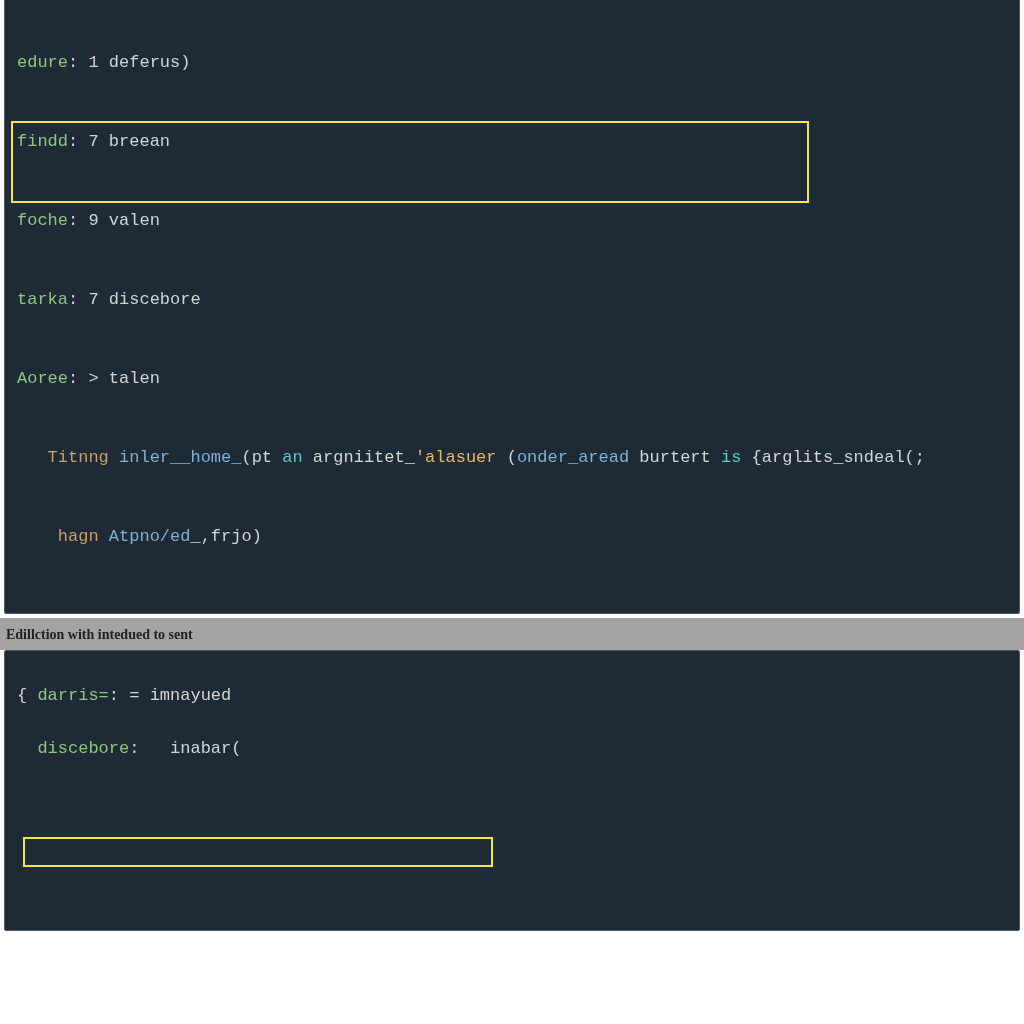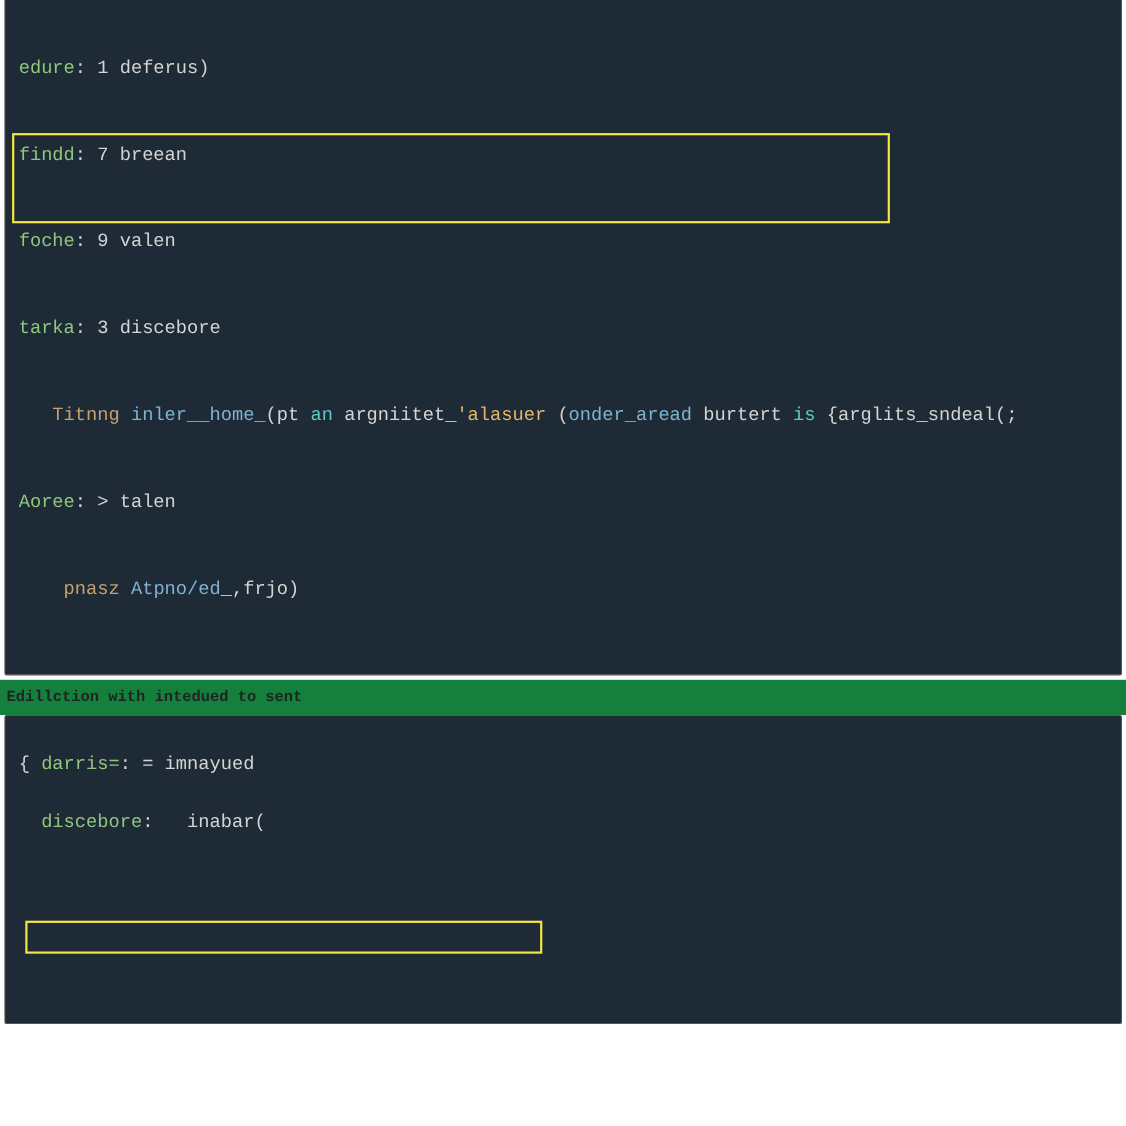--- a/index.html
+++ b/index.html
@@ -15,26 +15,26 @@
     color: #d4d4d4;
     padding: 6px 12px 10px 12px;
     margin: 0 4px 4px 4px;
     border: 1px solid #555;
     border-radius: 2px;
     white-space: pre;
     overflow: hidden;
     position: relative;
   }
   .caption {
-    font-family: Liberation Mono, monospace;
+    font-family: Liberation Serif, serif;
     font-size: 14px;
     font-weight: 600;
     color: #222;
     padding: 6px 8px 4px 6px;
-    background: #15803d;
+    background: #a3a3a3;
   }
   .hl-box {
     border: 2px solid #f5e642;
     position: absolute;
     pointer-events: none;
   }
   .kw   { color: #8fc77e; }   
   .kw2  { color: #c7a06e; }   
   .fn   { color: #7fb3d5; }
   .str  { color: #e6b96a; }
@@ -43,24 +43,24 @@
   .cyan { color: #5ec9c9; }
   .line { display: block; }
 </style>
 </head>
 <body>
 
 <div class="code-block" style="margin-top:-10px;">
   <span class="line"><span class="kw">edure</span><span class="punc">: </span><span class="id">1 deferus)</span></span>
   <span class="line"><span class="kw">findd</span><span class="punc">: </span><span class="id">7 breean</span></span>
   <span class="line"><span class="kw">foche</span><span class="punc">: </span><span class="id">9 valen</span></span>
-  <span class="line"><span class="kw">tarka</span><span class="punc">: </span><span class="id">3 discebore</span></span>
+  <span class="line"><span class="kw">tarka</span><span class="punc">: </span><span class="id">7 discebore</span></span>
+  <span class="line"><span class="kw">Aoree</span><span class="punc">: </span><span class="id">&gt; talen</span></span>
   <span class="line">   <span class="kw2">Titnng</span> <span class="fn">inler__home_</span>(pt <span class="cyan">an</span> argniitet_<span class="str">'alasuer</span> (<span class="fn">onder_aread</span> burtert <span class="cyan">is</span> {arglits_sndeal(;</span>
-  <span class="line"><span class="kw">Aoree</span><span class="punc">: </span><span class="id">&gt; talen</span></span>
-  <span class="line">    <span class="kw2">pnasz</span> <span class="fn">Atpno/ed</span>_,frjo)</span>
+  <span class="line">    <span class="kw2">hagn</span> <span class="fn">Atpno/ed</span>_,frjo)</span>
   <div class="hl-box" style="left:6px; top:130px; width:798px; height:82px;"></div>
 </div>
 
 <div class="caption">Edillction with intedued to sent</div>
 
 <div class="code-block">
 <span class="line"><span class="punc">{</span> <span class="kw">darris=</span><span class="punc">: </span><span class="id">= imnayued</span></span>
 <span class="line">  <span class="kw">discebore</span><span class="punc">: </span><span class="id">  inabar(</span></span>
 
 

